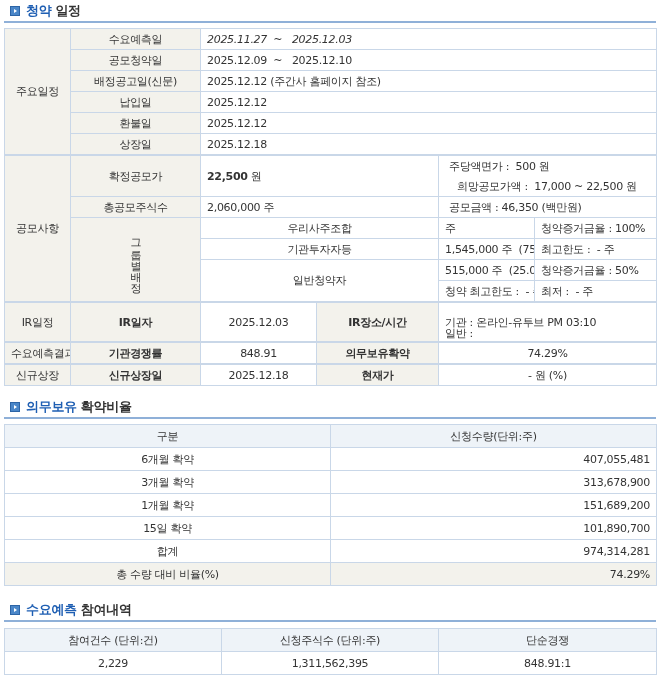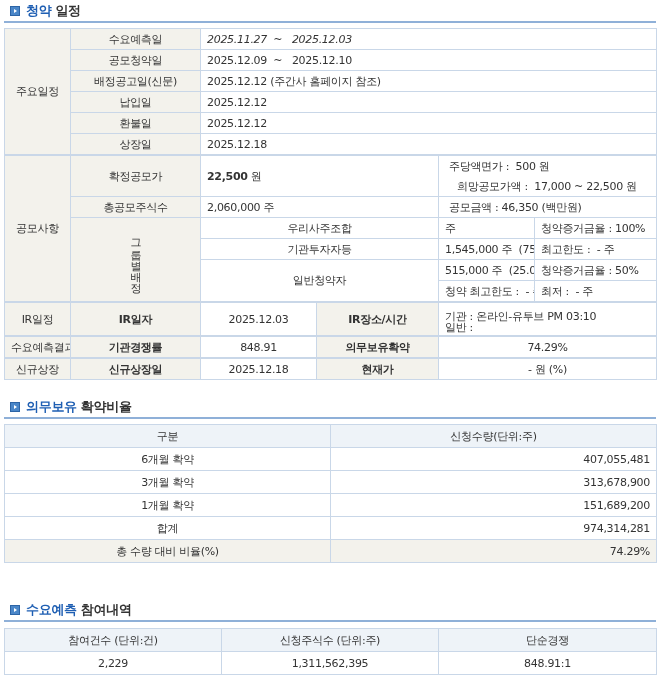--- a/index.html
+++ b/index.html
@@ -13,21 +13,21 @@
   td { border:1px solid #c9d7e8; padding:0 6px; height:20px; font-size:11px; color:#333; white-space:nowrap; overflow:hidden; }
   .lbl { background:#f3f2ec; text-align:center; }
   .grp { background:#f3f2ec; text-align:center; }
   .thick-top td { border-top:2px solid #c9d7e8; }
   .c { text-align:center; }
   .r { text-align:right; }
   .b { font-weight:bold; }
   .hd td { background:#eef3f8; text-align:center; }
   .foot td { background:#f3f2ec; }
   .vert { writing-mode:vertical-rl; text-orientation:upright; letter-spacing:0; line-height:11px; }
-  .ir-place { line-height:11px; font-size:11px; padding-top:8px; padding-bottom:2px; }
+  .ir-place { line-height:11px; font-size:11px; padding-top:14px; padding-bottom:2px; }
 </style>
 </head>
 <body>
 
 <div class="sec-title" style="top:1px;">
   <span class="ico"></span>
   <span class="hl">청약</span>
   <span>일정</span>
 </div>
 <div class="sec-line" style="top:21px;"></div>
@@ -160,20 +160,24 @@
   </tr>
   <tr>
     <td class="c" style="height:22px;">3개월 확약</td>
     <td class="r">313,678,900</td>
   </tr>
   <tr>
     <td class="c" style="height:22px;">1개월 확약</td>
     <td class="r">151,689,200</td>
   </tr>
   <tr>
+    <td class="c" style="height:22px;">15일 확약</td>
+    <td class="r">101,890,700</td>
+  </tr>
+  <tr>
     <td class="c" style="height:22px;margin-top:30px;">합계</td>
     <td class="r">974,314,281</td>
   </tr>
   <tr class="foot">
     <td class="c" style="height:22px;">총 수량 대비 비율(%)</td>
     <td class="r">74.29%</td>
   </tr>
 </tbody>
   </table>
 

